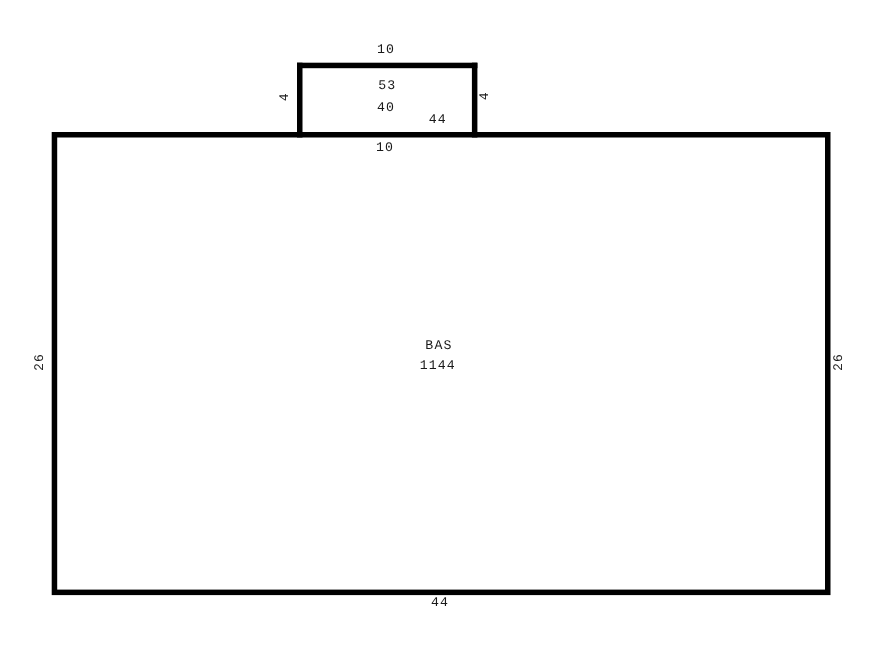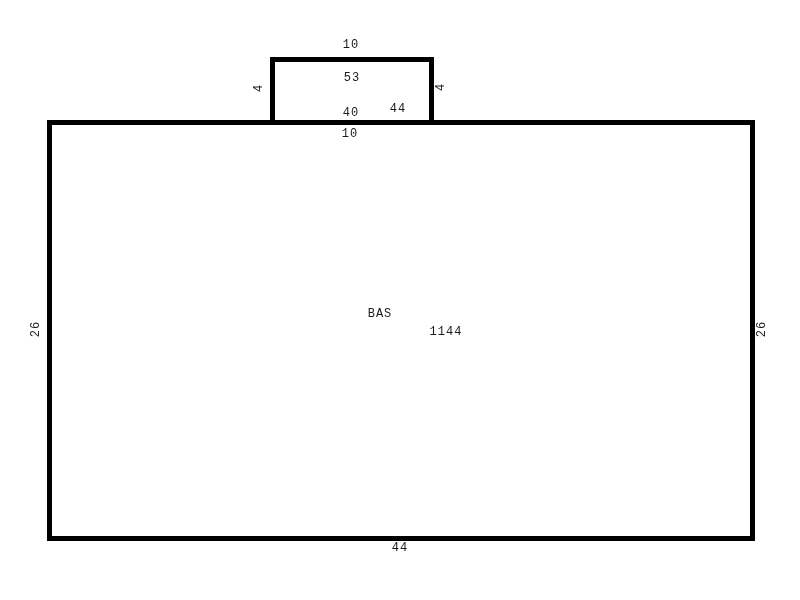--- a/index.html
+++ b/index.html
@@ -46,29 +46,29 @@
   <div class="outline no-bottom" style="left:270px; top:57px; width:164px; height:68px;"></div>
 
   <span class="lbl" style="left:351px; top:45px;">10</span>
 
   <span class="lbl rot" style="left:259px; top:88px;">4</span>
 
   <span class="lbl rot" style="left:441px; top:87px;">4</span>
 
   <span class="lbl" style="left:352px; top:78px;">53</span>
 
-  <span class="lbl" style="left:351px; top:113px;">40</span>
+  <span class="lbl" style="left:351px; top:98px;">40</span>
 
   <span class="lbl" style="left:398px; top:109px;">44</span>
 
   <span class="lbl" style="left:350px; top:134px;">10</span>
 
   <span class="lbl rot" style="left:36px; top:329px;">26</span>
 
   <span class="lbl rot" style="left:762px; top:329px;">26</span>
 
-  <span class="lbl" style="left:380px; top:314px;">BAS</span>
+  <span class="lbl" style="left:399px; top:314px;">BAS</span>
 
-  <span class="lbl" style="left:398px; top:332px;margin-left:48px;">1144</span>
+  <span class="lbl" style="left:398px; top:332px;">1144</span>
 
   <span class="lbl" style="left:400px; top:548px;">44</span>
 
 </div>
 
 </body></html>

